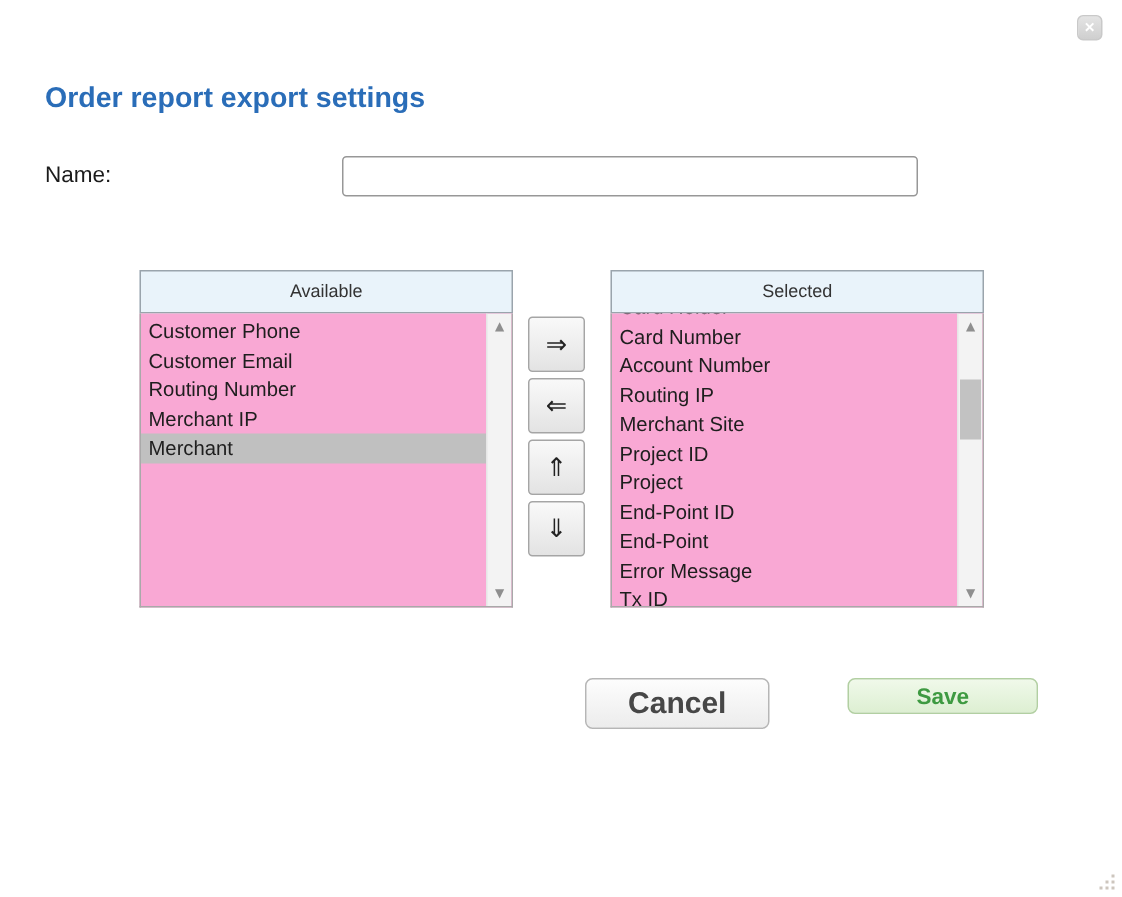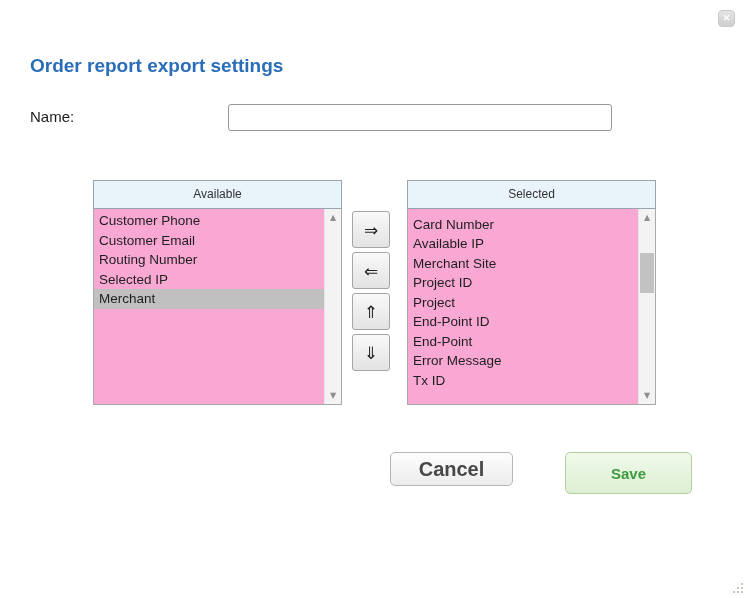--- a/index.html
+++ b/index.html
@@ -71,21 +71,21 @@
   }
 
   .cancel-btn {
     position:absolute; left:390px; top:452px; width:123px; height:34px;
     border:1px solid #b6b6b6; border-radius:5px;
     background:linear-gradient(#fdfdfd,#ececec);
     font-weight:bold; font-size:20px; color:var(--cancel_text,#474747); cursor:pointer;
     font-family:"Liberation Sans", sans-serif;
   }
   .save-btn {
-    position:absolute; left:565px; top:452px; width:127px; height:42px;
+    position:absolute; left:565px; top:452px; width:127px; height:24px;
     border:1px solid #b2cfa2; border-radius:5px;
     background:linear-gradient(#f0f9ea,#ddefd2);
     font-weight:bold; font-size:15px; color:var(--save_green,#3e9a41); cursor:pointer;
     font-family:"Liberation Sans", sans-serif;
   }
 
   .grip { position:absolute; right:3px; bottom:3px; width:16px; height:16px; cursor:nwse-resize; }
 </style>
 </head>
 <body>
@@ -99,21 +99,21 @@
   <label class="name-label">Name:</label>
   <input class="name-input" type="text" value="" style="">
 
   <div class="panel panel-available">
     <div class="lb-header">Available</div>
     <div class="lb-body">
       <div class="lb-items">
           <div class="lb-item">Customer Phone</div>
           <div class="lb-item">Customer Email</div>
           <div class="lb-item">Routing Number</div>
-          <div class="lb-item">Selected IP</div>
+          <div class="lb-item">Merchant IP</div>
           <div class="lb-item selected">Merchant</div>
         </div>
       <div class="scrollbar">
         <div class="sb-arrow up">▲</div>
         <div class="sb-arrow down">▼</div>
       </div>
     </div>
   </div>
 
   <div class="transfer">
@@ -122,21 +122,22 @@
     <button class="t-btn">⇑</button>
     <button class="t-btn">⇓</button>
   </div>
 
   <div class="panel panel-selected">
     <div class="lb-header">Selected</div>
     <div class="lb-body">
       <div class="lb-items">
           <div class="lb-item">Card Holder</div>
           <div class="lb-item">Card Number</div>
-          <div class="lb-item">Available IP</div>
+          <div class="lb-item">Account Number</div>
+          <div class="lb-item">Routing IP</div>
           <div class="lb-item">Merchant Site</div>
           <div class="lb-item">Project ID</div>
           <div class="lb-item">Project</div>
           <div class="lb-item">End-Point ID</div>
           <div class="lb-item">End-Point</div>
           <div class="lb-item">Error Message</div>
           <div class="lb-item">Tx ID</div>
         </div>
       <div class="scrollbar">
         <div class="sb-arrow up">▲</div>

